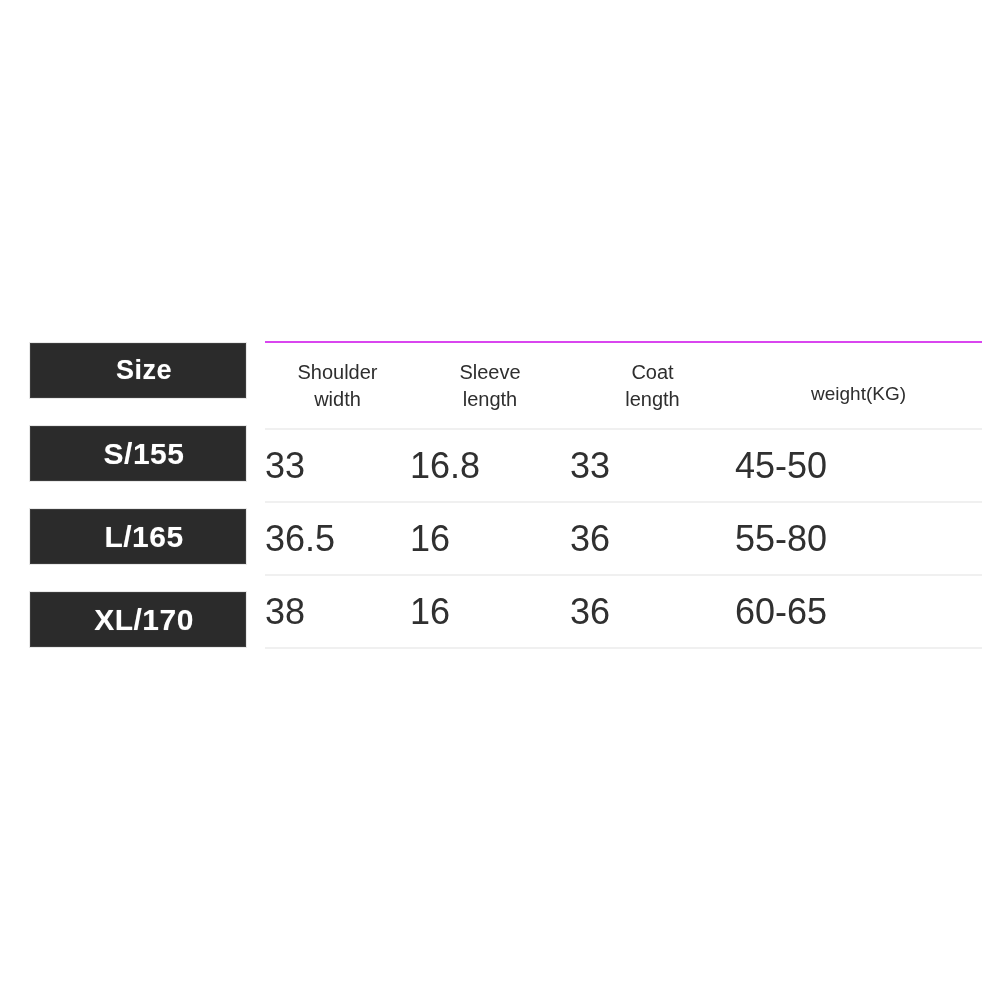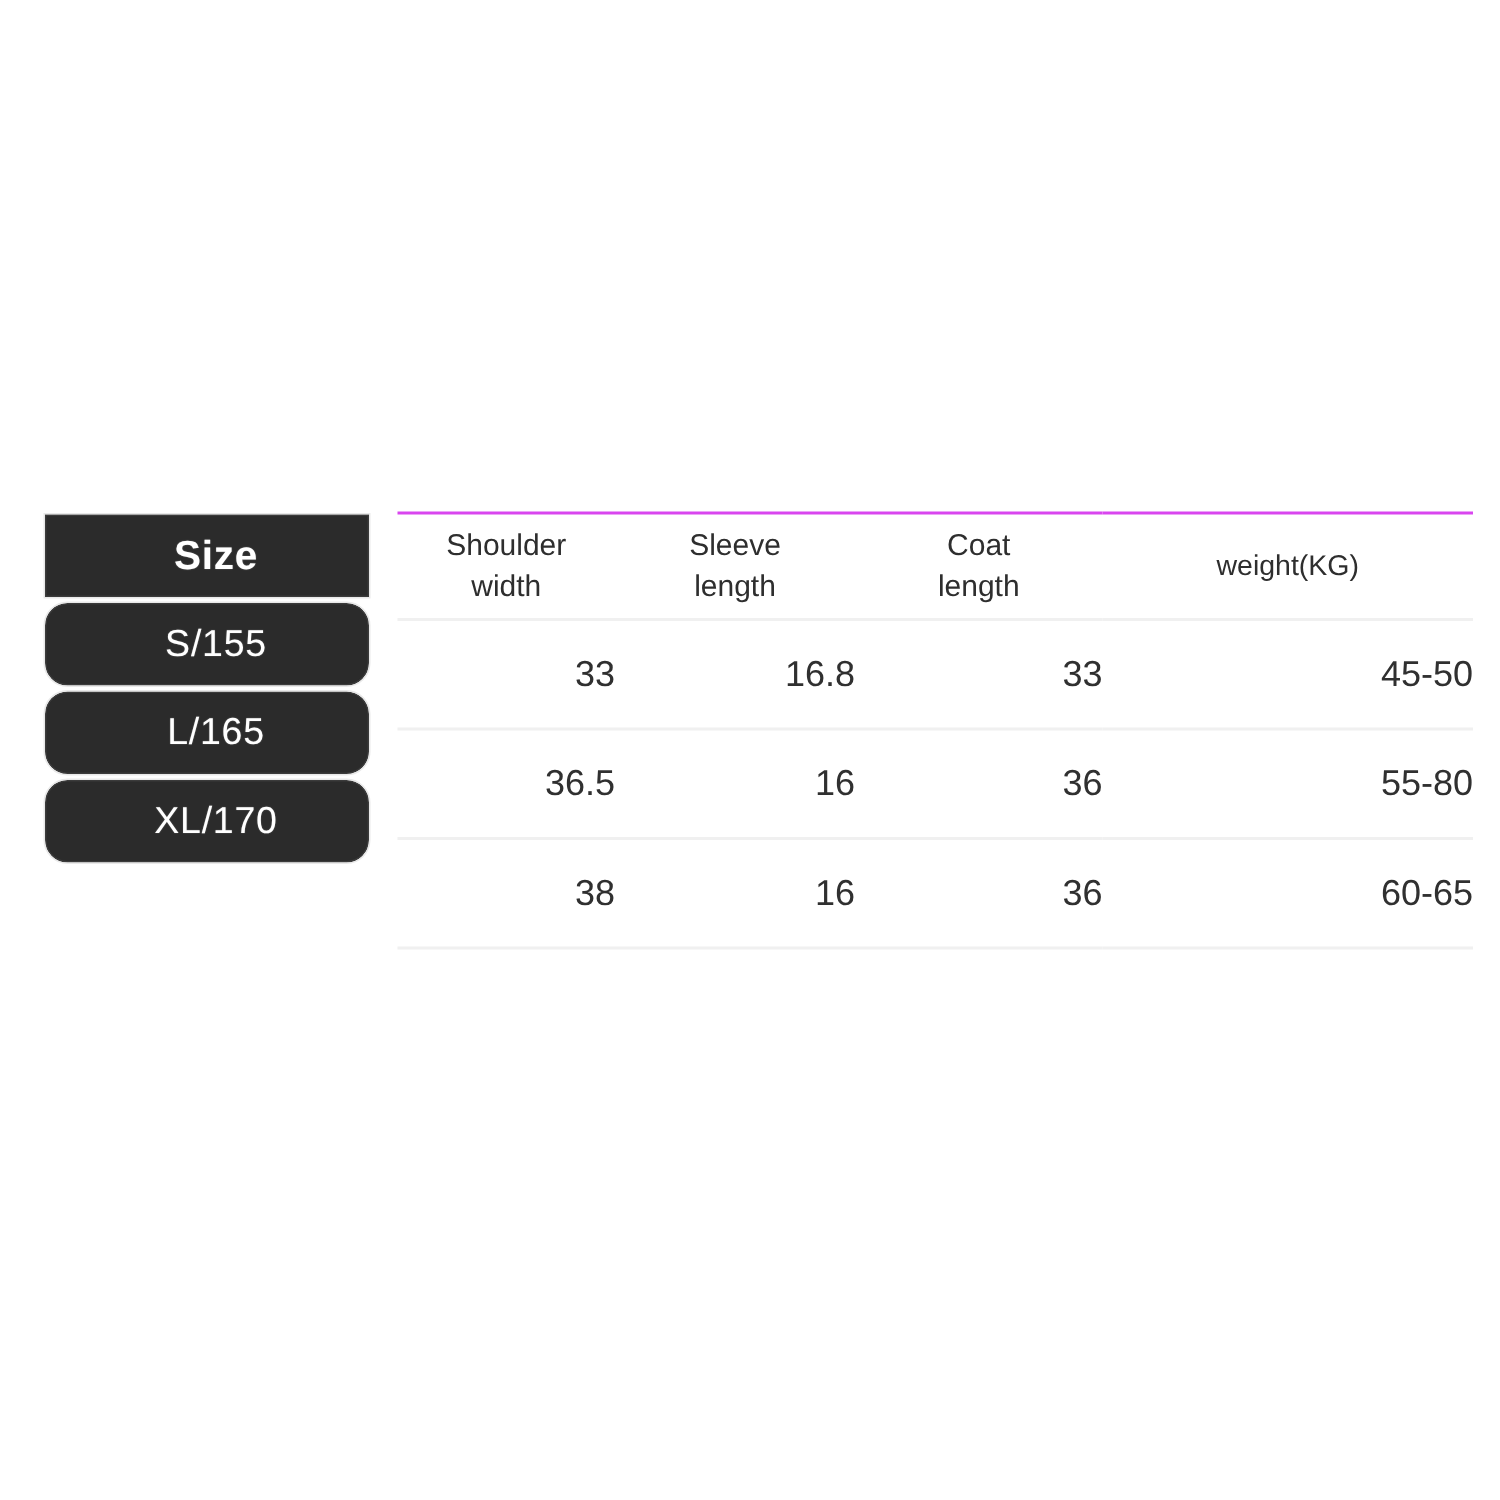--- a/index.html
+++ b/index.html
@@ -39,31 +39,30 @@
     width: 216px;
     height: 55px;
     background: #2b2b2b;
     border: 1px solid #3b3b3b;
     outline: 1px solid #e9e9e9;
     color: #ffffff;
     display: flex;
     align-items: center;
     justify-content: center;
     letter-spacing: 0.5px;
-    margin-bottom: 4px;
+    margin-bottom: 28px;
     text-shadow: 0 0 1px rgba(255,255,255,0.35);
   }
   .size-chip.header-chip {
     font-size: 27px;
     font-weight: 700;
   }
   .size-chip.body-chip {
-    font-size: 25px;
-    font-weight: 400;
-    border-radius: 15px;
+    font-size: 30px;
+    font-weight: 700;
   }
   .size-chip .chip-text {
     transform: translateX(6px);
     white-space: nowrap;
   }
 
   
   .meas-table {
     position: absolute;
     left: 265px;
@@ -89,29 +88,30 @@
     font-size: 20px;
     font-weight: 400;
     color: #2e2e2e;
     text-align: center;
     vertical-align: middle;
     padding: 0;
     line-height: 1.32;
   }
   .meas-table th.single-line {
     font-size: 19px;
+    padding-top: 16px;
     vertical-align: middle;
   }
 
   .meas-table td {
     height: 71px;
-    font-size: 24px;
+    font-size: 36px;
     font-weight: 400;
     color: #303030;
-    text-align: right;
+    text-align: left;
     vertical-align: middle;
     padding: 0;
     white-space: nowrap;
   }
 
   .hdr-line {
     display: block;
   }
 </style>
 </head>

